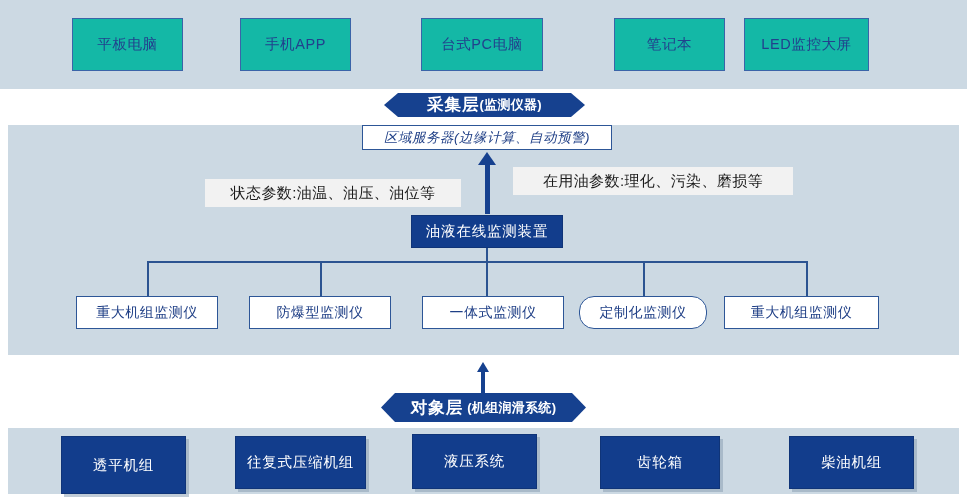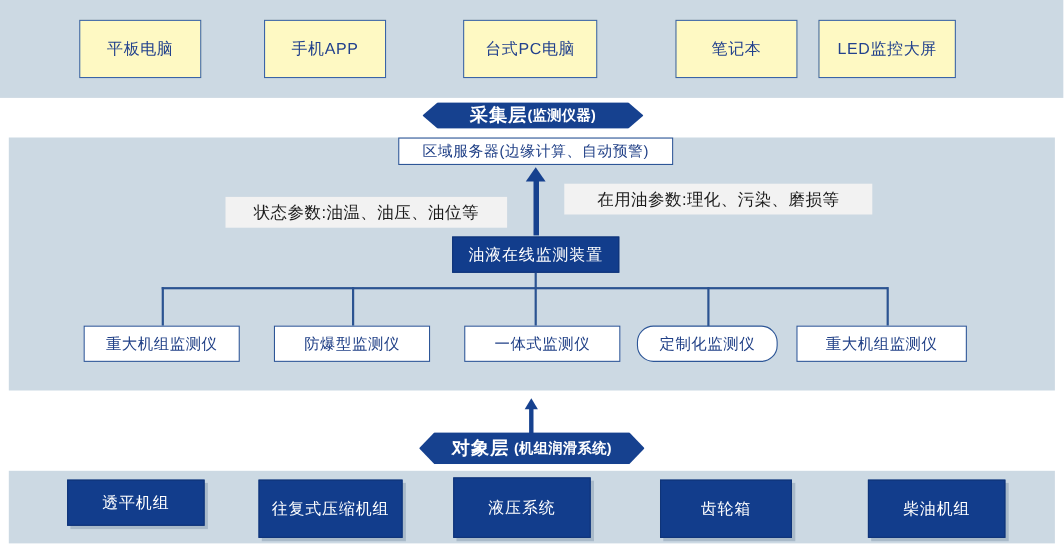--- a/index.html
+++ b/index.html
@@ -26,28 +26,28 @@
     position:absolute;
     background:#ffffff;
     border:1.5px solid #2d5697;
     box-sizing:border-box;
     display:flex;align-items:center;justify-content:center;
     color:#1f3f86;
     font-size:14px;
     letter-spacing:.5px;
     white-space:nowrap;
   }
-  .wbox.thin{border-width:1.3px;}
+  .wbox.thin{border-width:1.3px;font-style:italic;}
 
   
   .devbox{
     position:absolute;
     top:18px;
     height:53px;
-    background:#fef9c3;
+    background:#14b8a6;
     border:1.5px solid #3a64a8;
     box-sizing:border-box;
     display:flex;align-items:center;justify-content:center;
     color:#22418d;
     font-size:14.5px;
     letter-spacing:.6px;
     white-space:nowrap;
   }
 
   
@@ -182,21 +182,21 @@
   <div class="arrow arrow-sm" style="left:475px;top:362px;width:16px;height:34px;">
     <div class="head"></div>
     <div class="shaft" style="height:26px;"></div>
   </div>
 
   <div class="banner" style="left:381px;top:393px;width:205px;height:29px;">
     <span class="big">对象层</span>
       <span class="small" style="margin-left:4px;">(机组润滑系统)</span>
   </div>
 
-  <div class="dbox shadowed" style="left:61px;top:436px;width:125px;height:42px;text-align:right;">
+  <div class="dbox shadowed" style="left:61px;top:436px;width:125px;height:58px;text-align:right;">
     <span>透平机组</span>
   </div>
   <div class="dbox shadowed" style="left:235px;top:436px;width:131px;height:53px;">
     <span>往复式压缩机组</span>
   </div>
   <div class="dbox shadowed" style="left:412px;top:434px;width:125px;height:55px;">
     <span>液压系统</span>
   </div>
   <div class="dbox shadowed" style="left:600px;top:436px;width:120px;height:53px;">
     <span>齿轮箱</span>

